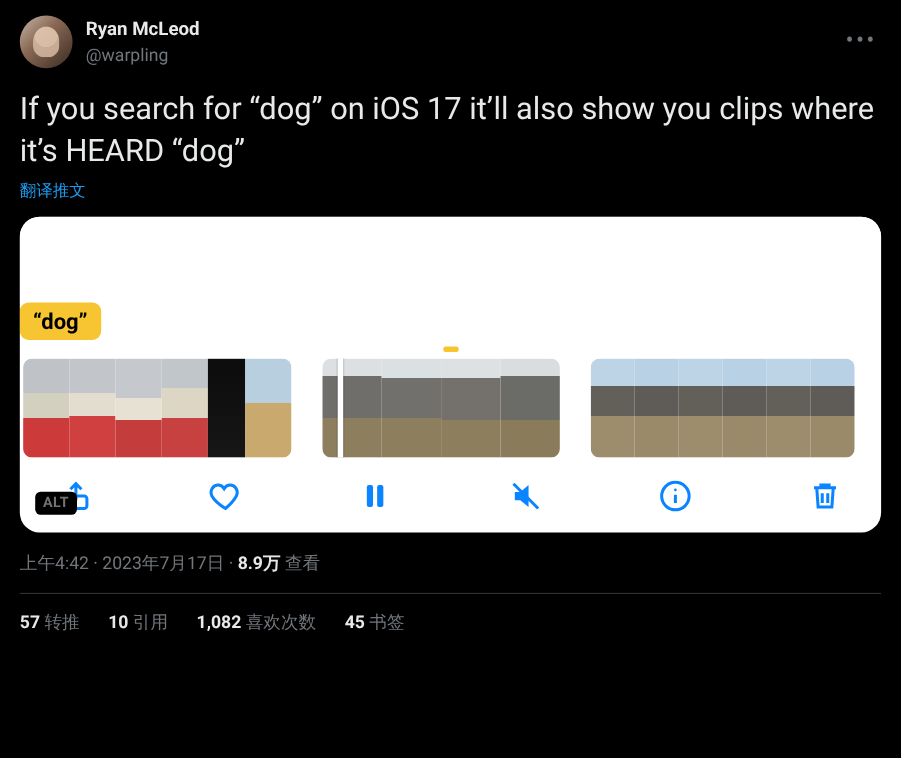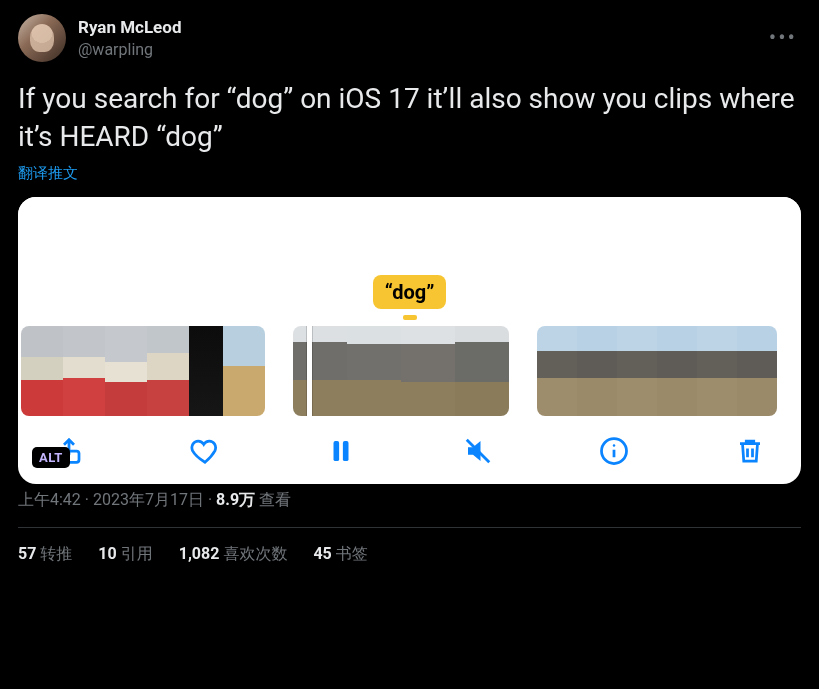--- a/index.html
+++ b/index.html
@@ -75,21 +75,21 @@
   .media-card {
     margin-top: 14px;
     width: 100%;
     background: #fff;
     border-radius: 18px;
     overflow: hidden;
     position: relative;
     padding-bottom: 10px;
   }
   .media-top-space { height: 78px; background:#fff;}
-  .dog-label-wrap { text-align:center; }
+  .dog-label-wrap { }
   .dog-label {
     display: inline-block;
     background: #f7c531;
     color: #000;
     font-weight: 700;
     font-size: 20px;
     padding: 5px 12px;
     border-radius: 8px;
   }
   .tick {
@@ -143,29 +143,29 @@
     justify-content: space-between;
     align-items:center;
     padding: 20px 36px 8px;
   }
   .tb-icon { color:#0a84ff; width:30px; height:30px; cursor:pointer; }
   .tb-icon svg{width:100%;height:100%;stroke:#0a84ff;stroke-width:2.2;fill:none;}
 
   .alt-badge{
     position:absolute;
     left:14px; bottom:16px;
-    background:#000; color:#c4b5fd;
+    background:#000; color:#737373;
     font-size:13px; font-weight:700;
     padding:3px 7px; border-radius:5px;
     letter-spacing:.5px;
     text-align:right;
   }
 
   .meta-line{
-    margin-top:6px;
+    margin-top:18px;
     color:#71767b;
     font-size:16px;
   }
   .meta-line b{ color:#e7e9ea; font-weight:700;}
   .divider{
     height:1px; background:#2f3336;
     margin:16px 0;
   }
   .stats-row{
     display:flex;

